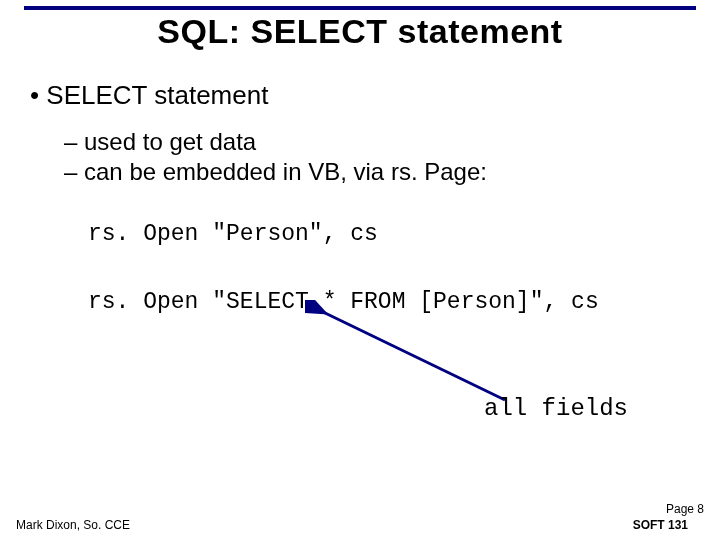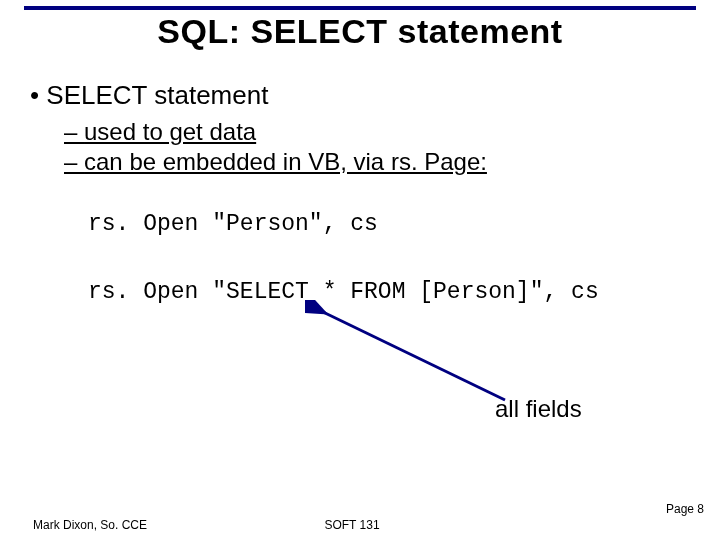--- a/index.html
+++ b/index.html
@@ -38,70 +38,69 @@
     letter-spacing: 0.5px;
   }
   .body {
     position: absolute;
     top: 80px;
     left: 30px;
     right: 20px;
   }
   .bullet1 {
     font-size: 26px;
-    margin-bottom: 6px;
+    margin-bottom: 16px;
   }
   .bullet1::before {
     content: "• ";
   }
   .bullet2 {
     font-size: 24px;
     margin-left: 34px;
     line-height: 1.25;
-    text-decoration: underline;
   }
   .bullet2::before {
     content: "– ";
   }
   .codeblock {
     font-family: "Courier New", Courier, monospace;
     font-size: 23px;
     margin-left: 58px;
     margin-top: 34px;
     line-height: 1.2;
     white-space: pre;
   }
   .codeblock2 {
     margin-top: 40px;
   }
   .annotation {
     position: absolute;
     top: 395px;
-    left: 495px;
-    font-family: Liberation Sans, sans-serif;
+    left: 484px;
+    font-family: Liberation Mono, monospace;
     font-size: 24px;
   }
   .arrow-svg {
     position: absolute;
     top: 300px;
     left: 305px;
     width: 240px;
     height: 110px;
     pointer-events: none;
   }
   .footer {
     position: absolute;
     bottom: 8px;
     left: 16px;
     right: 16px;
     font-size: 12px;
     color: #000;
   }
-  .footer-left { position: absolute; left: 17px; bottom: 0; }
-  .footer-center { position: absolute; left: 0; right: 16px; text-align: center; bottom: 0; }
+  .footer-left { position: absolute; left: 0; bottom: 0; }
+  .footer-center { position: absolute; left: 0; right: 16px; text-align: right; bottom: 0; font-weight: bold; }
   .footer-right { position: absolute; right: 0; bottom: 16px; }
 </style>
 </head>
 <body>
 
 <div class="slide">
 
   <div class="rule"></div>
 
   <div class="title">SQL: SELECT statement</div>

